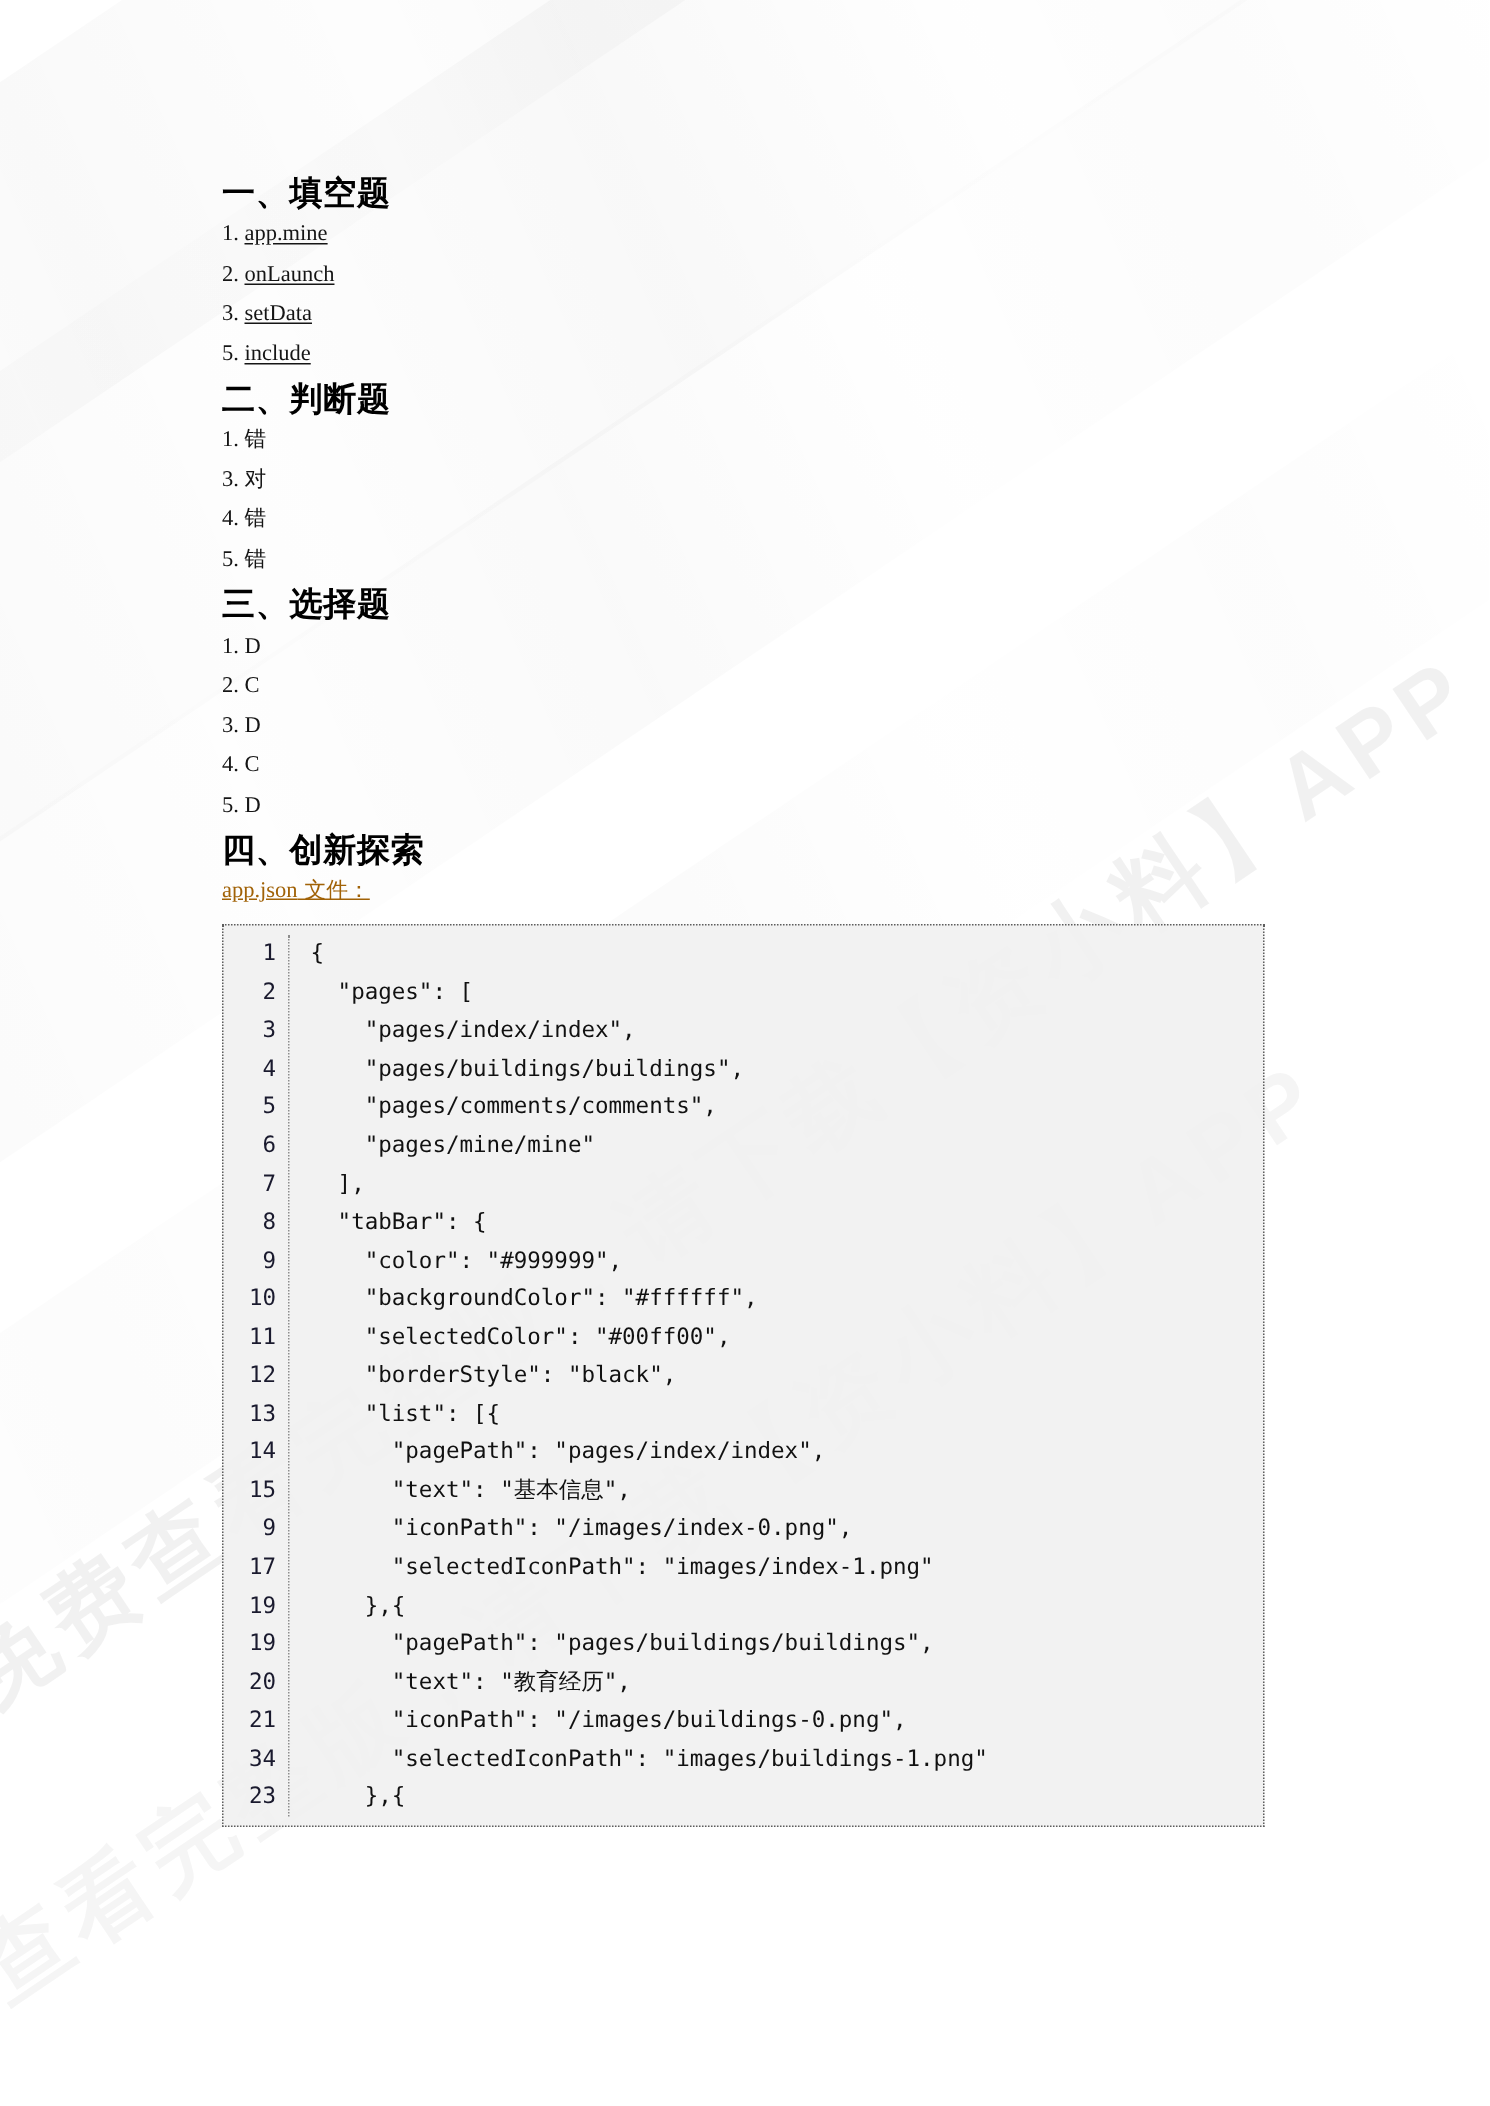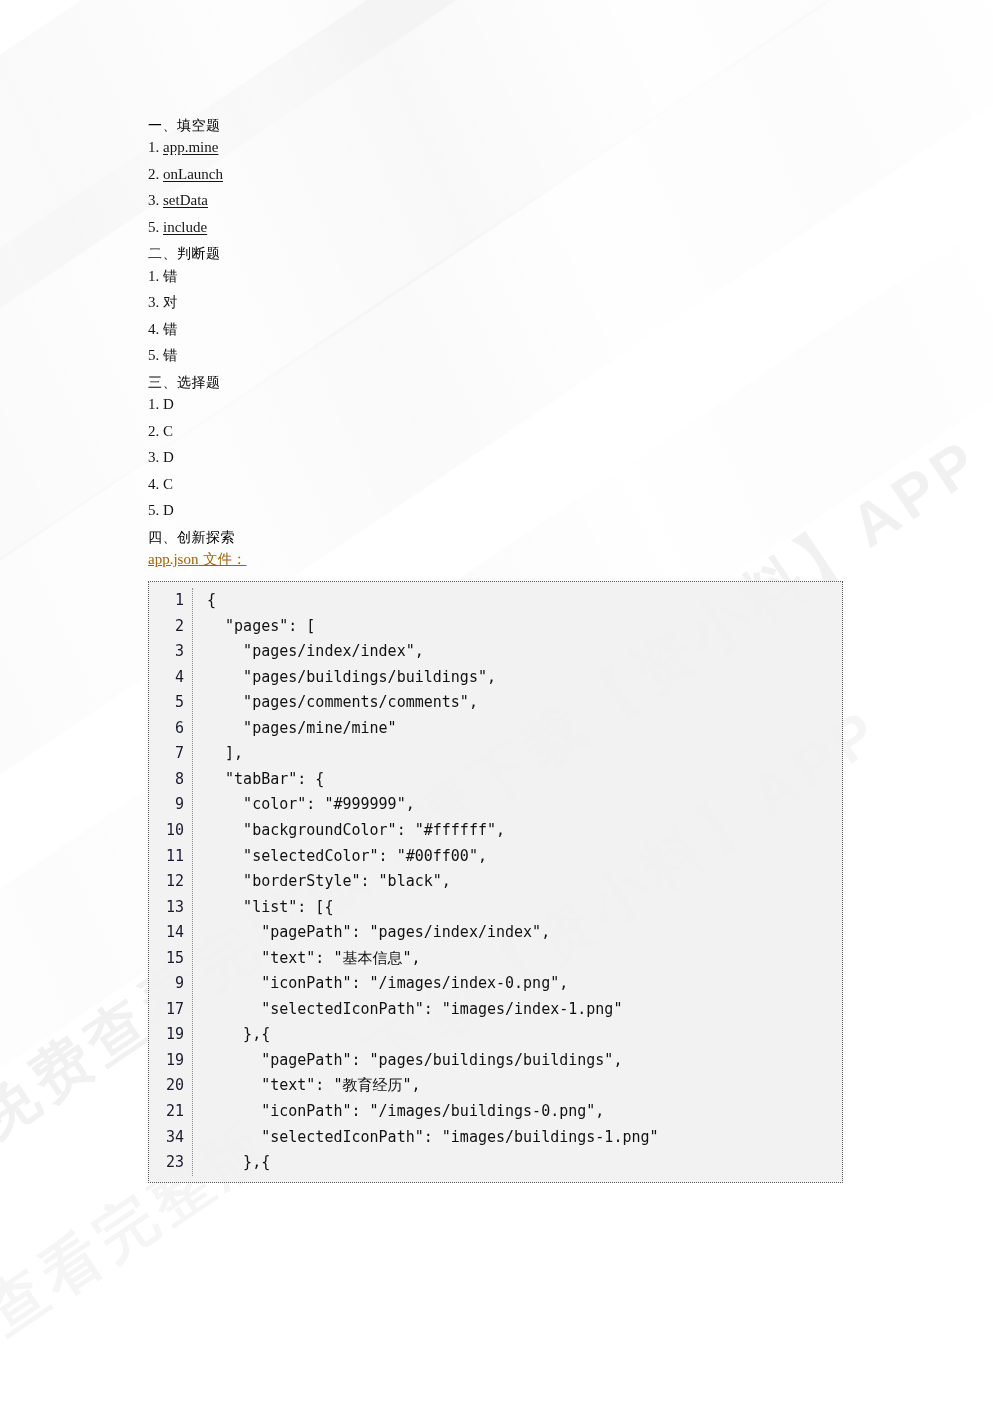--- a/index.html
+++ b/index.html
@@ -84,22 +84,22 @@
   }
 
   
   .content {
     position: relative;
     z-index: 1;
     padding: 118px 0 0 148px;
   }
   .section-heading {
     font-family: "DejaVu Sans", "Liberation Sans", sans-serif;
-    font-size: 14px;
-    font-weight: 400;
+    font-size: 22px;
+    font-weight: 700;
     color: #000000;
     line-height: 1.1;
     margin: 0 0 7px 0;
     letter-spacing: 0.5px;
   }
   .section-block {
     margin-bottom: 5px;
   }
   .answer-line {
     font-family: "Liberation Serif", "DejaVu Serif", serif;

